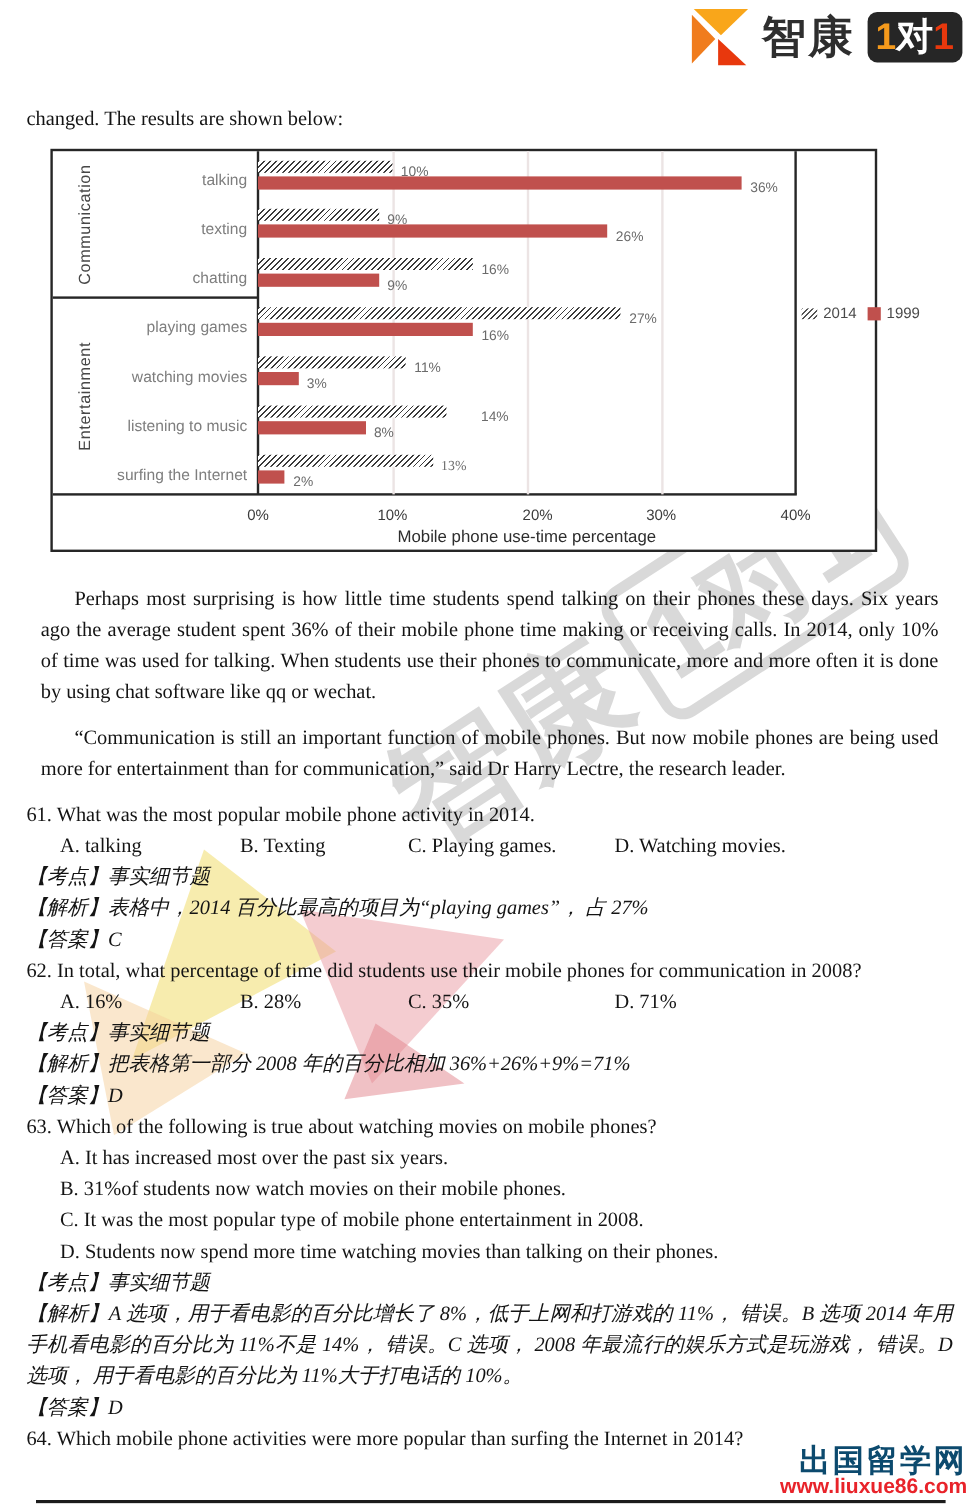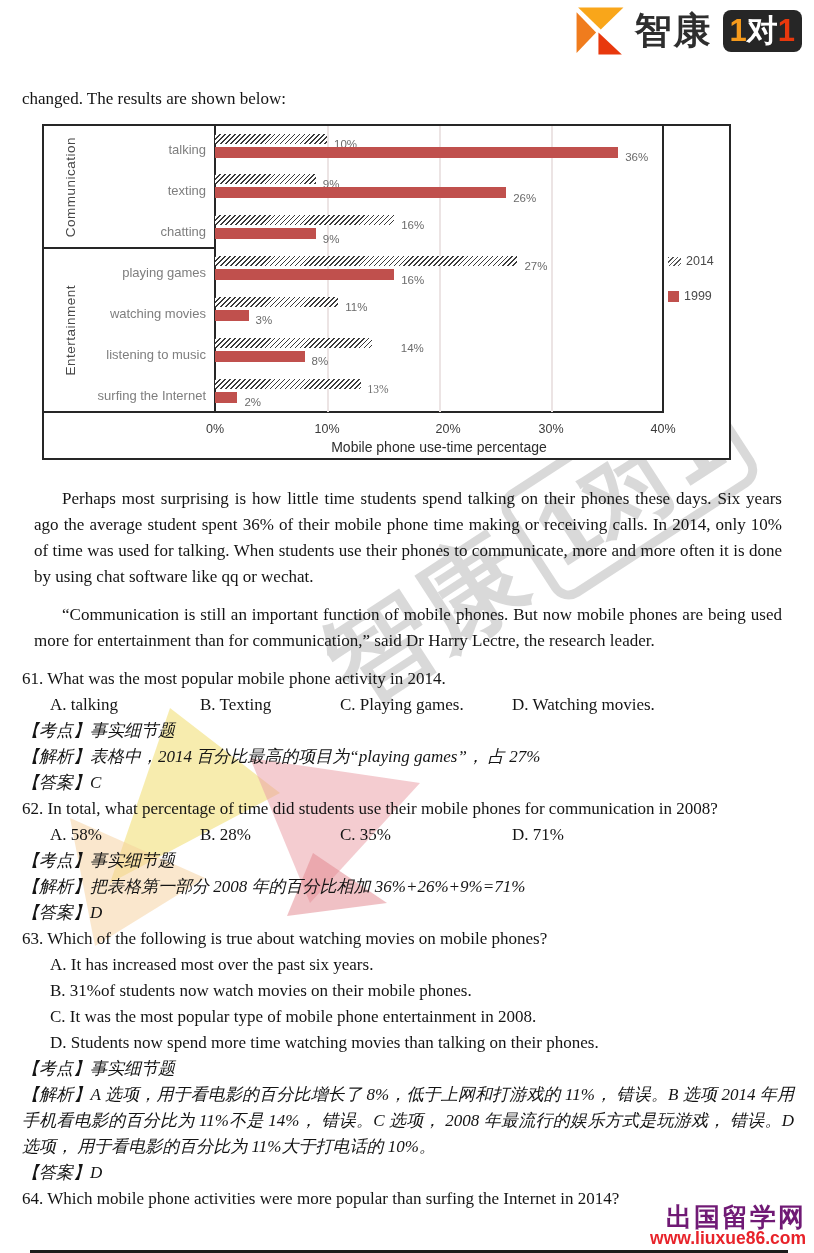--- a/index.html
+++ b/index.html
@@ -46,32 +46,32 @@
   .b-plot-right{left:618px;top:0;width:2px;height:286px;}
   .b-axis{left:0;top:285px;width:620px;height:2px;}
   .b-group{left:0;top:121px;width:171px;height:2px;}
   .gridline{position:absolute;top:0;width:1.5px;height:286px;background:#ece4e4;}
   .row-label{position:absolute;left:0;width:162px;text-align:right;font-size:13px;color:#7e7e7e;}
   .bar{position:absolute;}
   .bar.hatched{background:repeating-linear-gradient(135deg,#3a3a3a 0,#3a3a3a 1.1px,#ffffff 1.1px,#ffffff 3.5px);}
   .data-label{position:absolute;font-size:11.5px;color:#6b6b6b;}
   .x-tick{position:absolute;top:290px;width:52px;text-align:center;font-size:12.5px;color:#3b3b3b;}
   .x-axis-title{position:absolute;top:308px;left:171px;width:448px;text-align:center;font-size:14px;color:#2d2d2d;}
-  #chart-legend{position:absolute;left:624px;top:122px;display:flex;flex-direction:column;gap:9px;
+  #chart-legend{position:absolute;left:624px;top:122px;display:flex;flex-direction:row;gap:9px;
                 font-size:12.5px;color:#4a4a4a;}
   .legend-item{display:flex;align-items:center;gap:5px;}
   .legend-swatch{display:inline-block;}
   .legend-swatch.hatched{width:13px;height:9px;
         background:repeating-linear-gradient(135deg,#555 0,#555 1.1px,#ffffff 1.1px,#ffffff 3.2px);}
   .legend-swatch.solid{width:11px;height:11px;}
 
   
   .footer{position:absolute;right:8px;bottom:5px;text-align:right;line-height:1.02;z-index:2;
           font-family:"Liberation Sans",sans-serif;font-weight:bold;}
-  .site-name{font-size:26px;color:#701a75;letter-spacing:2px;}
+  .site-name{font-size:26px;color:#0c4a6e;letter-spacing:2px;}
   .site-url{font-size:17.5px;color:#e8232a;}
   .bottom-rule{position:absolute;left:30px;bottom:0;width:758px;height:3px;background:#1c1c1c;z-index:2;}
 </style>
 </head>
 <body>
 
 <div class="page">
 
   <div class="wm-text">
     <span>智康</span>
@@ -176,21 +176,21 @@
       <span class="ow-b">B. Texting</span>
       <span class="ow-c">C. Playing games.</span>
       <span>D. Watching movies.</span>
     </div>
     <p class="cn">【考点】事实细节题</p>
     <p class="cn">【解析】表格中，2014 百分比最高的项目为“playing games”， 占 27%</p>
     <p class="cn">【答案】C</p>
 
     <p class="qtext">62. In total, what percentage of time did students use their mobile phones for communication in 2008?</p>
     <div class="opt-row">
-      <span class="ow-a">A. 58%</span>
+      <span class="ow-a">A. 16%</span>
       <span class="ow-b">B. 28%</span>
       <span class="ow-c">C. 35%</span>
       <span>D. 71%</span>
     </div>
     <p class="cn">【考点】事实细节题</p>
     <p class="cn">【解析】把表格第一部分 2008 年的百分比相加 36%+26%+9%=71%</p>
     <p class="cn">【答案】D</p>
 
     <p class="qtext">63. Which of the following is true about watching movies on mobile phones?</p>
     <div class="opt-line">A. It has increased most over the past six years.</div>

